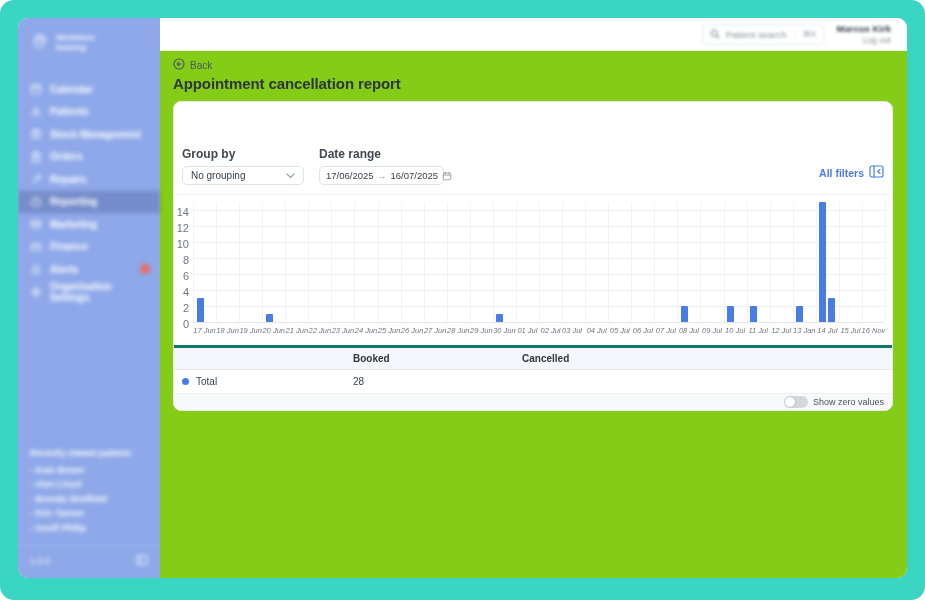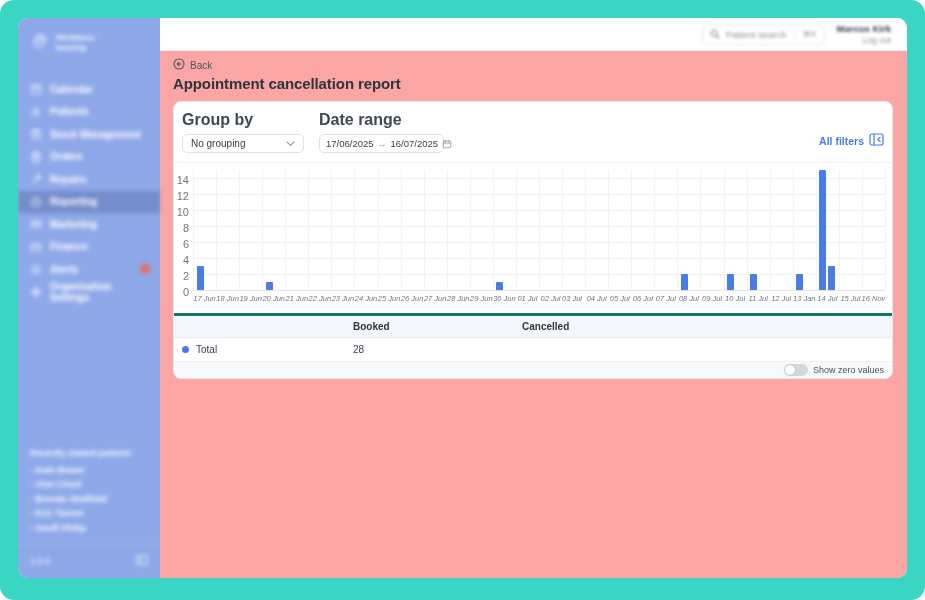--- a/index.html
+++ b/index.html
@@ -29,30 +29,30 @@
   .main{flex:1;display:flex;flex-direction:column;min-width:0;}
   .topbar{height:33px;background:#ffffff;border-bottom:1px solid #EEF0F3;display:flex;align-items:center;justify-content:flex-end;padding-right:16px;gap:12px;}
   .topbar-right{display:flex;align-items:center;gap:12px;filter:blur(1.8px);}
   .searchbox{display:flex;align-items:center;gap:6px;border:1px solid #E2E5E9;border-radius:6px;height:21px;padding:0 7px;background:#fff;}
   .searchbox .ph{font-size:9.5px;color:#8A9199;}
   .shortcut{font-size:8.5px;color:#9AA1A9;border-left:1px solid #EDEFF2;padding-left:7px;margin-left:2px;}
   .userblock{text-align:right;line-height:1.25;}
   .username{font-size:9.5px;font-weight:700;color:#374151;}
   .logout{font-size:8.5px;color:#8A9199;cursor:pointer;}
 
-  .content{flex:1;background:#fca5a5;padding:7px 0 0 13px;overflow:hidden;}
+  .content{flex:1;background:#84cc16;padding:7px 0 0 13px;overflow:hidden;}
   .back-row{display:flex;align-items:center;gap:5px;font-size:10px;color:#4B5563;cursor:pointer;margin-bottom:3px;}
   .page-title{font-size:15px;font-weight:700;color:#2E353C;margin:0 0 9px 0;letter-spacing:-0.1px;}
 
   .card{width:720px;background:#ffffff;border:1px solid #E7E9EC;border-radius:8px;}
 
   
   .filters{display:flex;align-items:flex-end;padding:9px 8px 9px 8px;border-bottom:1px solid #F0F2F4;}
   .fgroup{margin-right:15px;}
-  .flabel{font-size:16px;font-weight:600;color:#3F4750;margin-bottom:5px;}
+  .flabel{font-size:12px;font-weight:600;color:#3F4750;margin-bottom:5px;margin-top:36px;}
   .select{width:122px;height:19px;border:1px solid #DFE3E7;border-radius:5px;display:flex;align-items:center;justify-content:space-between;padding:0 8px;font-size:10px;color:#374151;background:#fff;cursor:pointer;}
   .daterange{width:125px;height:19px;border:1px solid #DFE3E7;border-radius:5px;display:flex;align-items:center;gap:4px;padding:0 6px;font-size:9.5px;color:#374151;background:#fff;cursor:pointer;}
   .dr-arrow{color:#9AA1A9;font-size:9px;}
   .filters-right{margin-left:auto;display:flex;align-items:center;gap:5px;cursor:pointer;padding-bottom:3px;}
   .allfilters-label{font-size:10.5px;font-weight:600;color:#4A7CE5;}
 
   
   .chart-section{position:relative;height:150px;}
   .chart-plot{position:absolute;left:19px;right:7px;top:7px;height:120px;}
   .hline{position:absolute;left:0;right:0;height:1px;background:#EDEFF2;}

